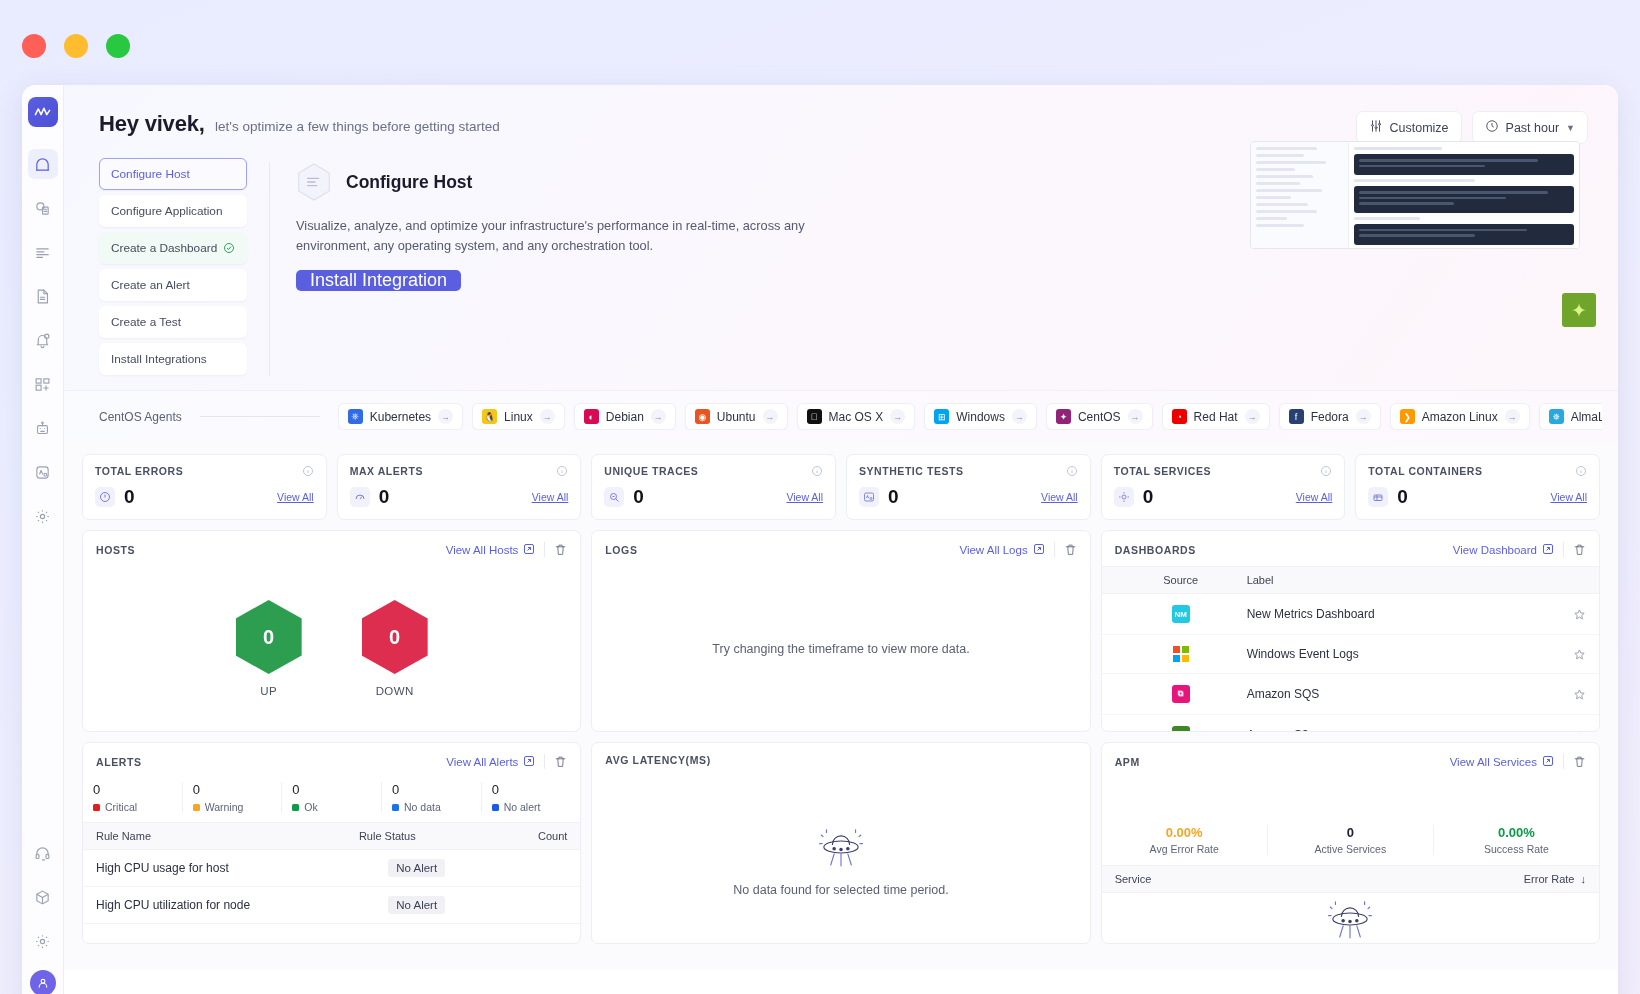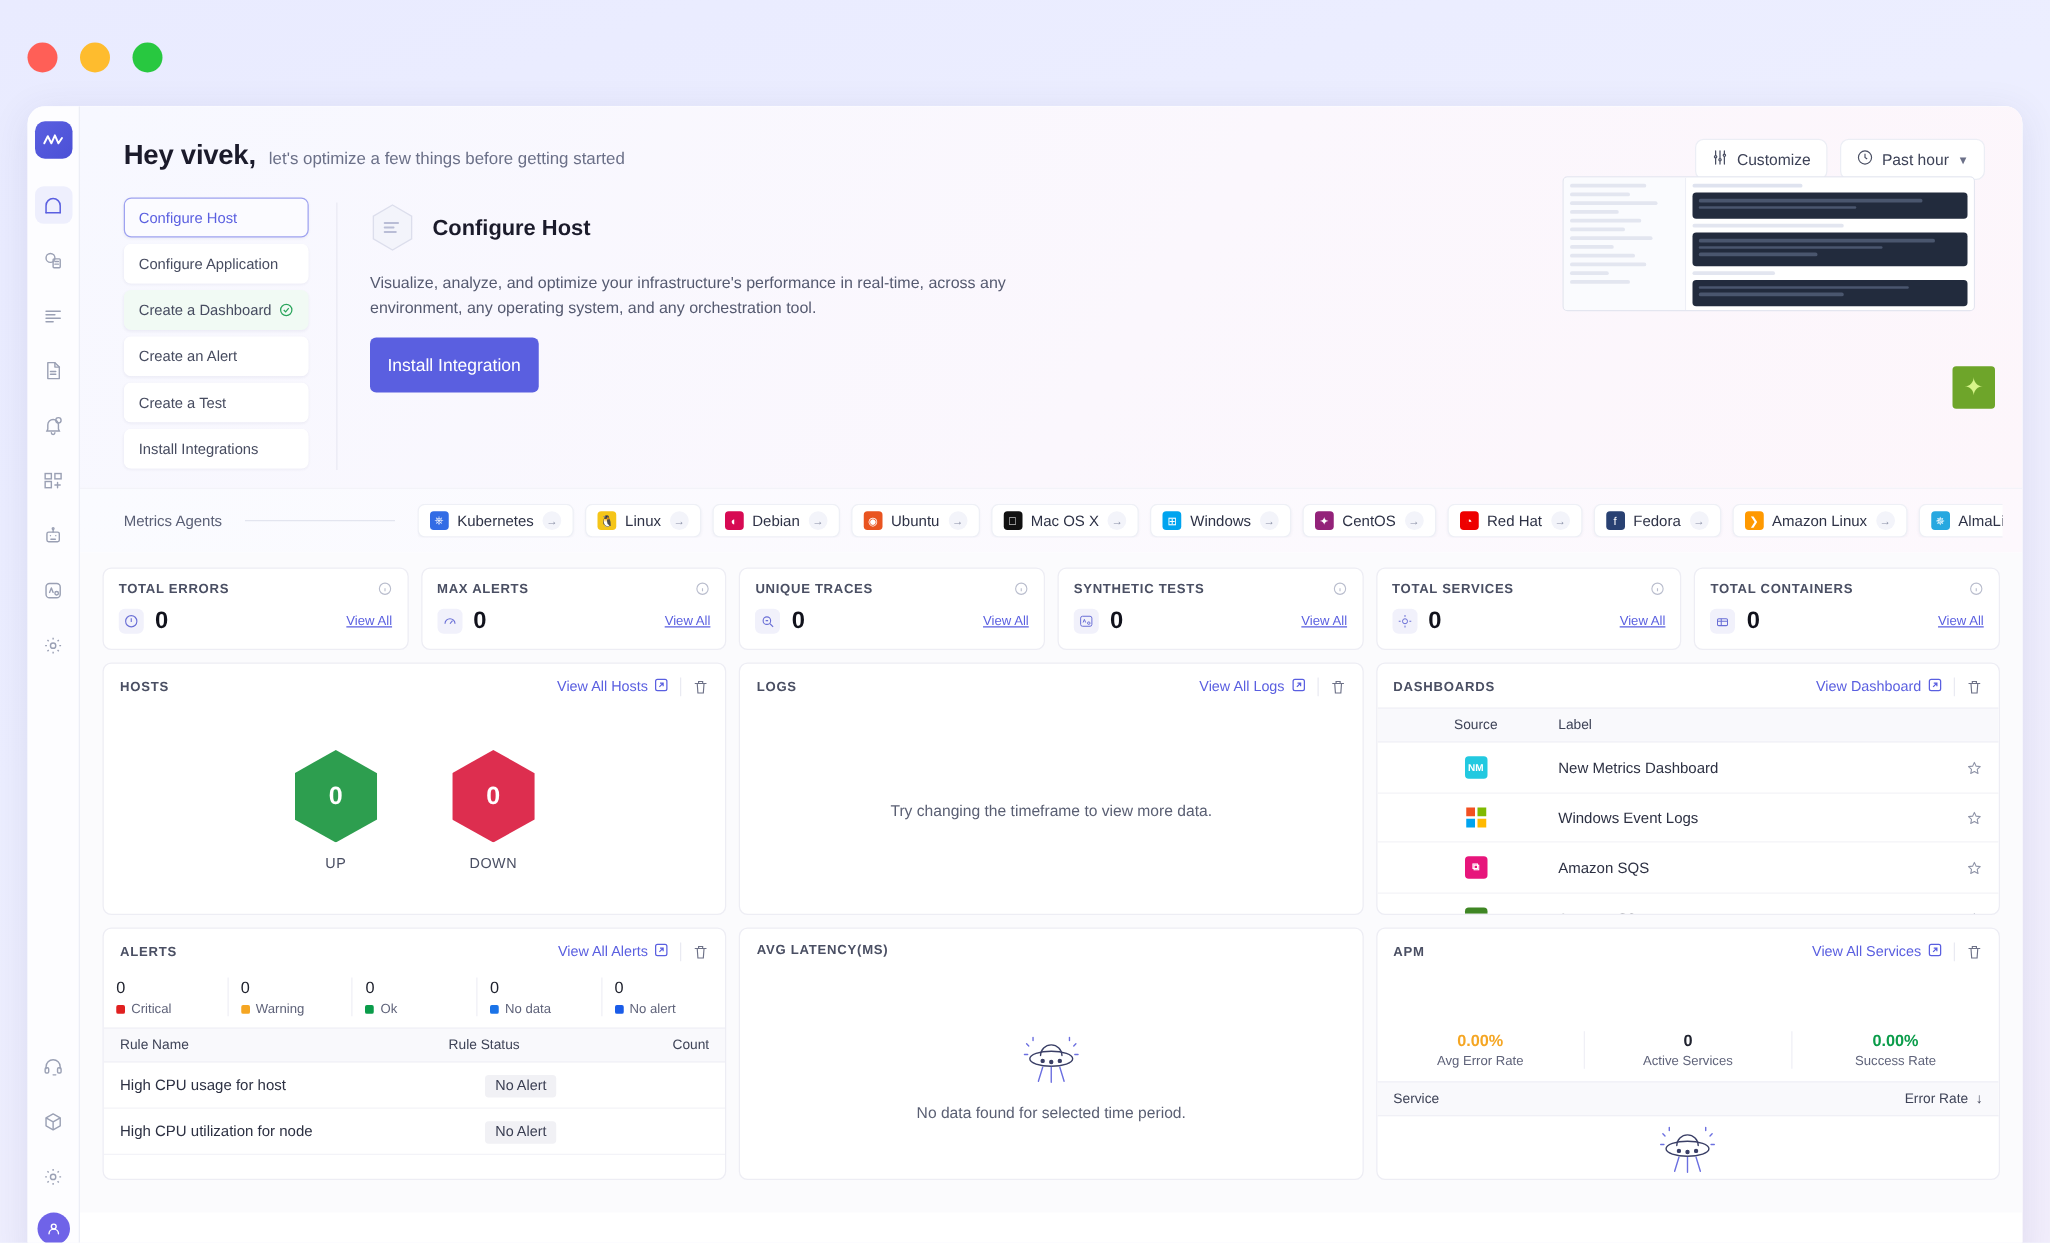--- a/index.html
+++ b/index.html
@@ -62,21 +62,21 @@
   .step .chk svg{ width:12px;height:12px; }
 
   .sep{ width:1px; background:#e9e9f3; margin:4px 26px 4px 22px; }
 
   .detail{ flex:1; max-width:540px; padding-top:4px;}
   .detail-head{ display:flex; align-items:center; gap:14px; }
   .hexicon{ width:36px;height:40px; position:relative; flex:0 0 36px;}
   .detail-title{ font-size:17.5px; font-weight:700; color:#1b1b2b;}
   .detail-desc{ font-size:12.8px; color:#555a70; line-height:1.55; margin-top:14px; }
   .install{ margin-top:14px; background:#5a5fe0; color:#fff; border:none; border-radius:5px;
-            padding:14px 14px; font-size:14px; cursor:pointer; font-family:inherit;}
+            padding:0 14px; font-size:18px; cursor:pointer; font-family:inherit;}
 
   .thumb{ position:absolute; right:38px; top:56px; width:330px; height:108px; }
   .thumb-inner{ width:100%;height:100%; background:#fff; border:1px solid #e4e6f0; border-radius:4px; display:flex; overflow:hidden;}
   .thumb-l{ width:30%; background:#fafbfe; border-right:1px solid #edeff6; padding:5px;}
   .thumb-r{ flex:1; padding:5px; background:#fff;}
   .tl{ height:3px; background:#e3e6f0; border-radius:2px; margin-bottom:4px;}
   .tdark{ background:#222b3d; border-radius:3px; padding:5px; margin-bottom:4px;}
   .tdl{ height:2.5px; background:#4a566e; border-radius:2px; margin-bottom:3px;}
   .greentab{ position:absolute; right:-16px; top:152px; width:34px;height:34px;background:#6ea52a;
              border-radius:3px; display:flex;align-items:center;justify-content:center;color:#d8f58a;font-size:19px;}
@@ -377,21 +377,21 @@
               </div>
             <div class="tl" style="width:65%"></div>
 
           </div>
         </div>
         <div class="greentab">✦</div>
       </div>
     </div>
 
     <div class="agents">
-      <span class="agents-label">Metrics Agents</span>
+      <span class="agents-label">CentOS Agents</span>
       <span class="agents-rule"></span>
       <div class="agent-list">
           <div class="agent">
             <span class="ai" style="background: rgb(50, 108, 229);">⎈</span>
             <span>Kubernetes</span>
             <span class="arw">→</span>
           </div>
           <div class="agent">
             <span class="ai" style="background: rgb(245, 197, 24);">🐧</span>
             <span>Linux</span>

